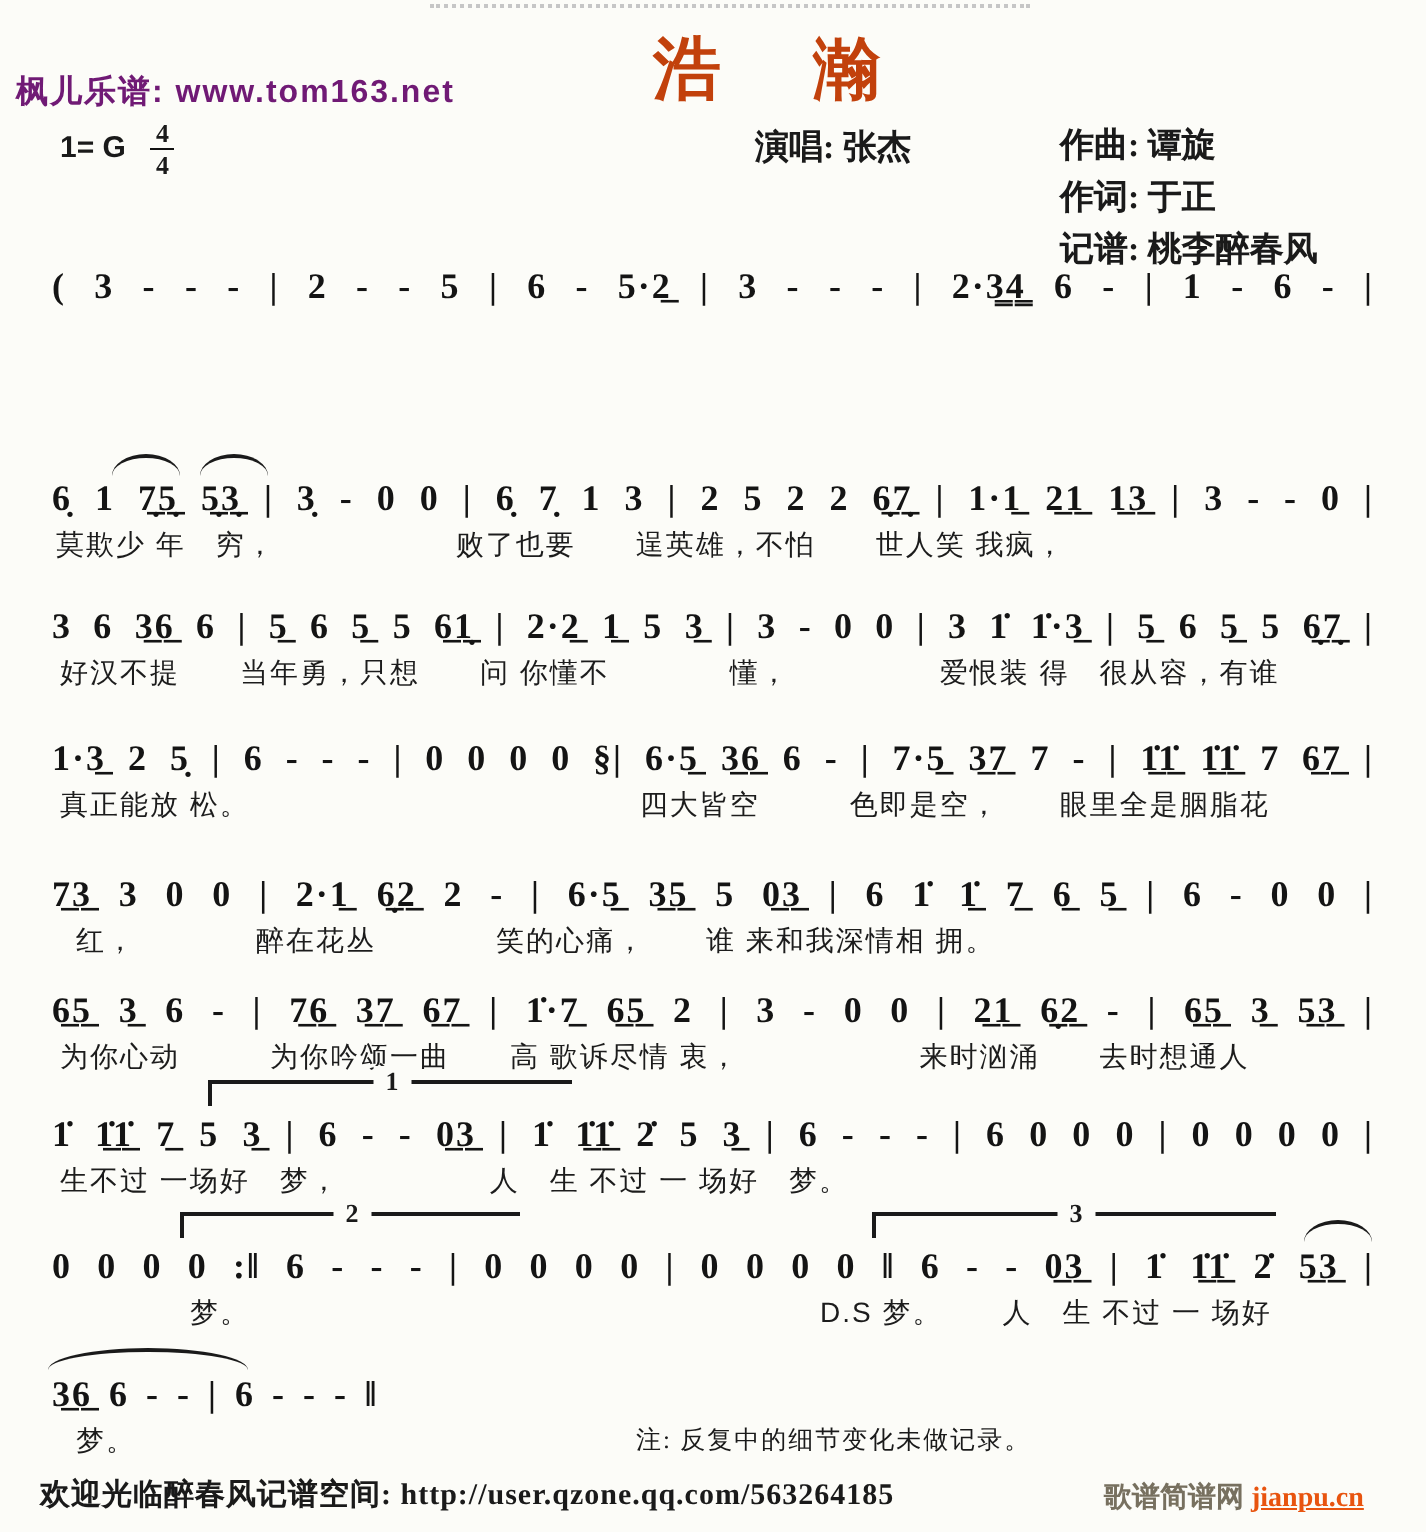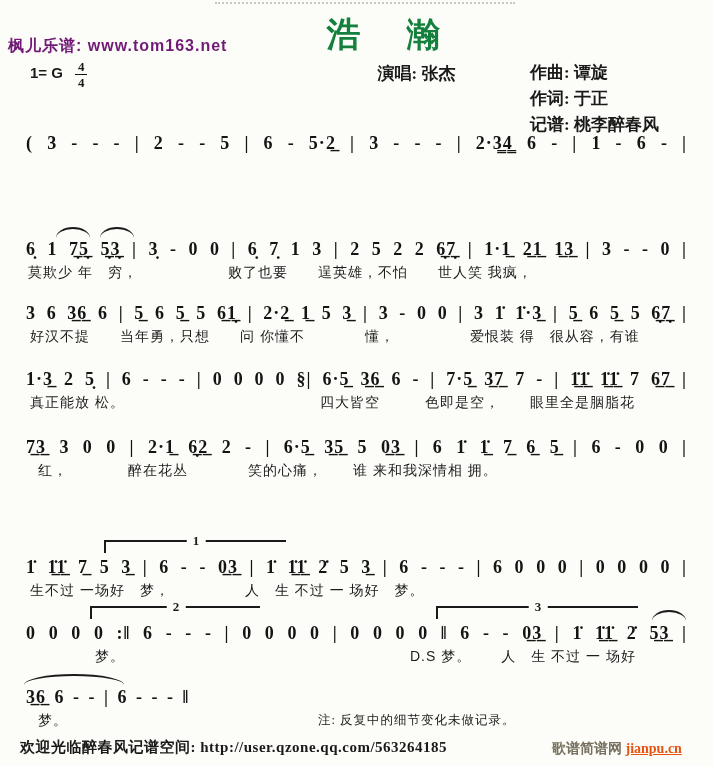--- a/index.html
+++ b/index.html
@@ -9,21 +9,21 @@
 
   
   .site{position:absolute;left:8px;top:36px;font:bold 16px "Liberation Sans",sans-serif;
         color:#701a75;letter-spacing:1px;}
   .keysig{position:absolute;left:30px;top:60px;font:bold 15px "Liberation Sans",sans-serif;}
   .ts{display:inline-block;vertical-align:middle;text-align:center;margin-left:12px;
       font:bold 13px "Liberation Serif",serif;line-height:13px;}
   .ts .top{display:block;border-bottom:1.5px solid #111;padding:0 3px 1px;}
   .ts .bot{display:block;padding-top:1px;}
   .title{position:absolute;left:0;top:12px;width:100%;text-align:center;
-         font:bold 34px "Liberation Serif",serif;letter-spacing:6px;color:#15803d;
+         font:bold 34px "Liberation Serif",serif;letter-spacing:6px;color:#c2410c;
          text-indent:60px;}
   .performer{position:absolute;left:0;top:62px;width:100%;text-align:center;
          font:600 17px "Liberation Serif",serif;text-indent:40px;padding-left:40px;}
   .credits{position:absolute;left:530px;top:60px;font:600 17px "Liberation Serif",serif;
          line-height:26px;white-space:pre;}
 
   
   .system{position:absolute;left:0;width:713px;}
   .notation{font:bold 18px "Liberation Serif",serif;color:#141414;letter-spacing:1px;
             word-spacing:3px;padding:0 26px;line-height:22px;
@@ -111,20 +111,24 @@
   <div class="system sys5">
     <div class="notation">1·3̲ 2 5̣ | 6 - - - | 0 0 0 0 §| 6·5̲ 3̲6̲ 6 - | 7·5̲ 3̲7̲ 7 - | 1̲̇1̲̇ 1̲̇1̲̇ 7 6̲7̲ |</div>
     <div class="lyrics">真正能放 松。　　　　　　　　　　　　　四大皆空　　　色即是空，　　眼里全是胭脂花</div>
   </div>
 
   <div class="system sys6">
     <div class="notation">7̲3̲ 3 0 0 | 2·1̲ 6̣̲2̲ 2 - | 6·5̲ 3̲5̲ 5 0̲3̲ | 6 1̇ 1̲̇ 7̲ 6̲ 5̲ | 6 - 0 0 |</div>
     <div class="lyrics">红，　　　　醉在花丛　　　　笑的心痛，　　谁 来和我深情相 拥。</div>
   </div>
 
+  <div class="system sys7">
+    <div class="notation">6̲5̲ 3̲ 6 - | 7̲6̲ 3̲7̲ 6̲7̲ | 1̇·7̲ 6̲5̲ 2 | 3 - 0 0 | 2̲1̲ 6̣̲2̲ - | 6̲5̲ 3̲ 5̲3̲ |</div>
+    <div class="lyrics">为你心动　　　为你吟颂一曲　　高 歌诉尽情 衷，　　　　　　来时汹涌　　去时想通人</div>
+  </div>
 
   <div class="system sys8">
     <div class="volta v1">
       <span class="vnum">1</span>
     </div>
     <div class="notation">1̇ 1̲̇1̲̇ 7̲ 5 3̲ | 6 - - 0̲3̲ | 1̇ 1̲̇1̲̇ 2̇ 5 3̲ | 6 - - - | 6 0 0 0 | 0 0 0 0 |</div>
     <div class="lyrics">生不过 一场好　梦，　　　　　人　生 不过 一 场好　梦。</div>
   </div>
 
   <div class="system sys9">

